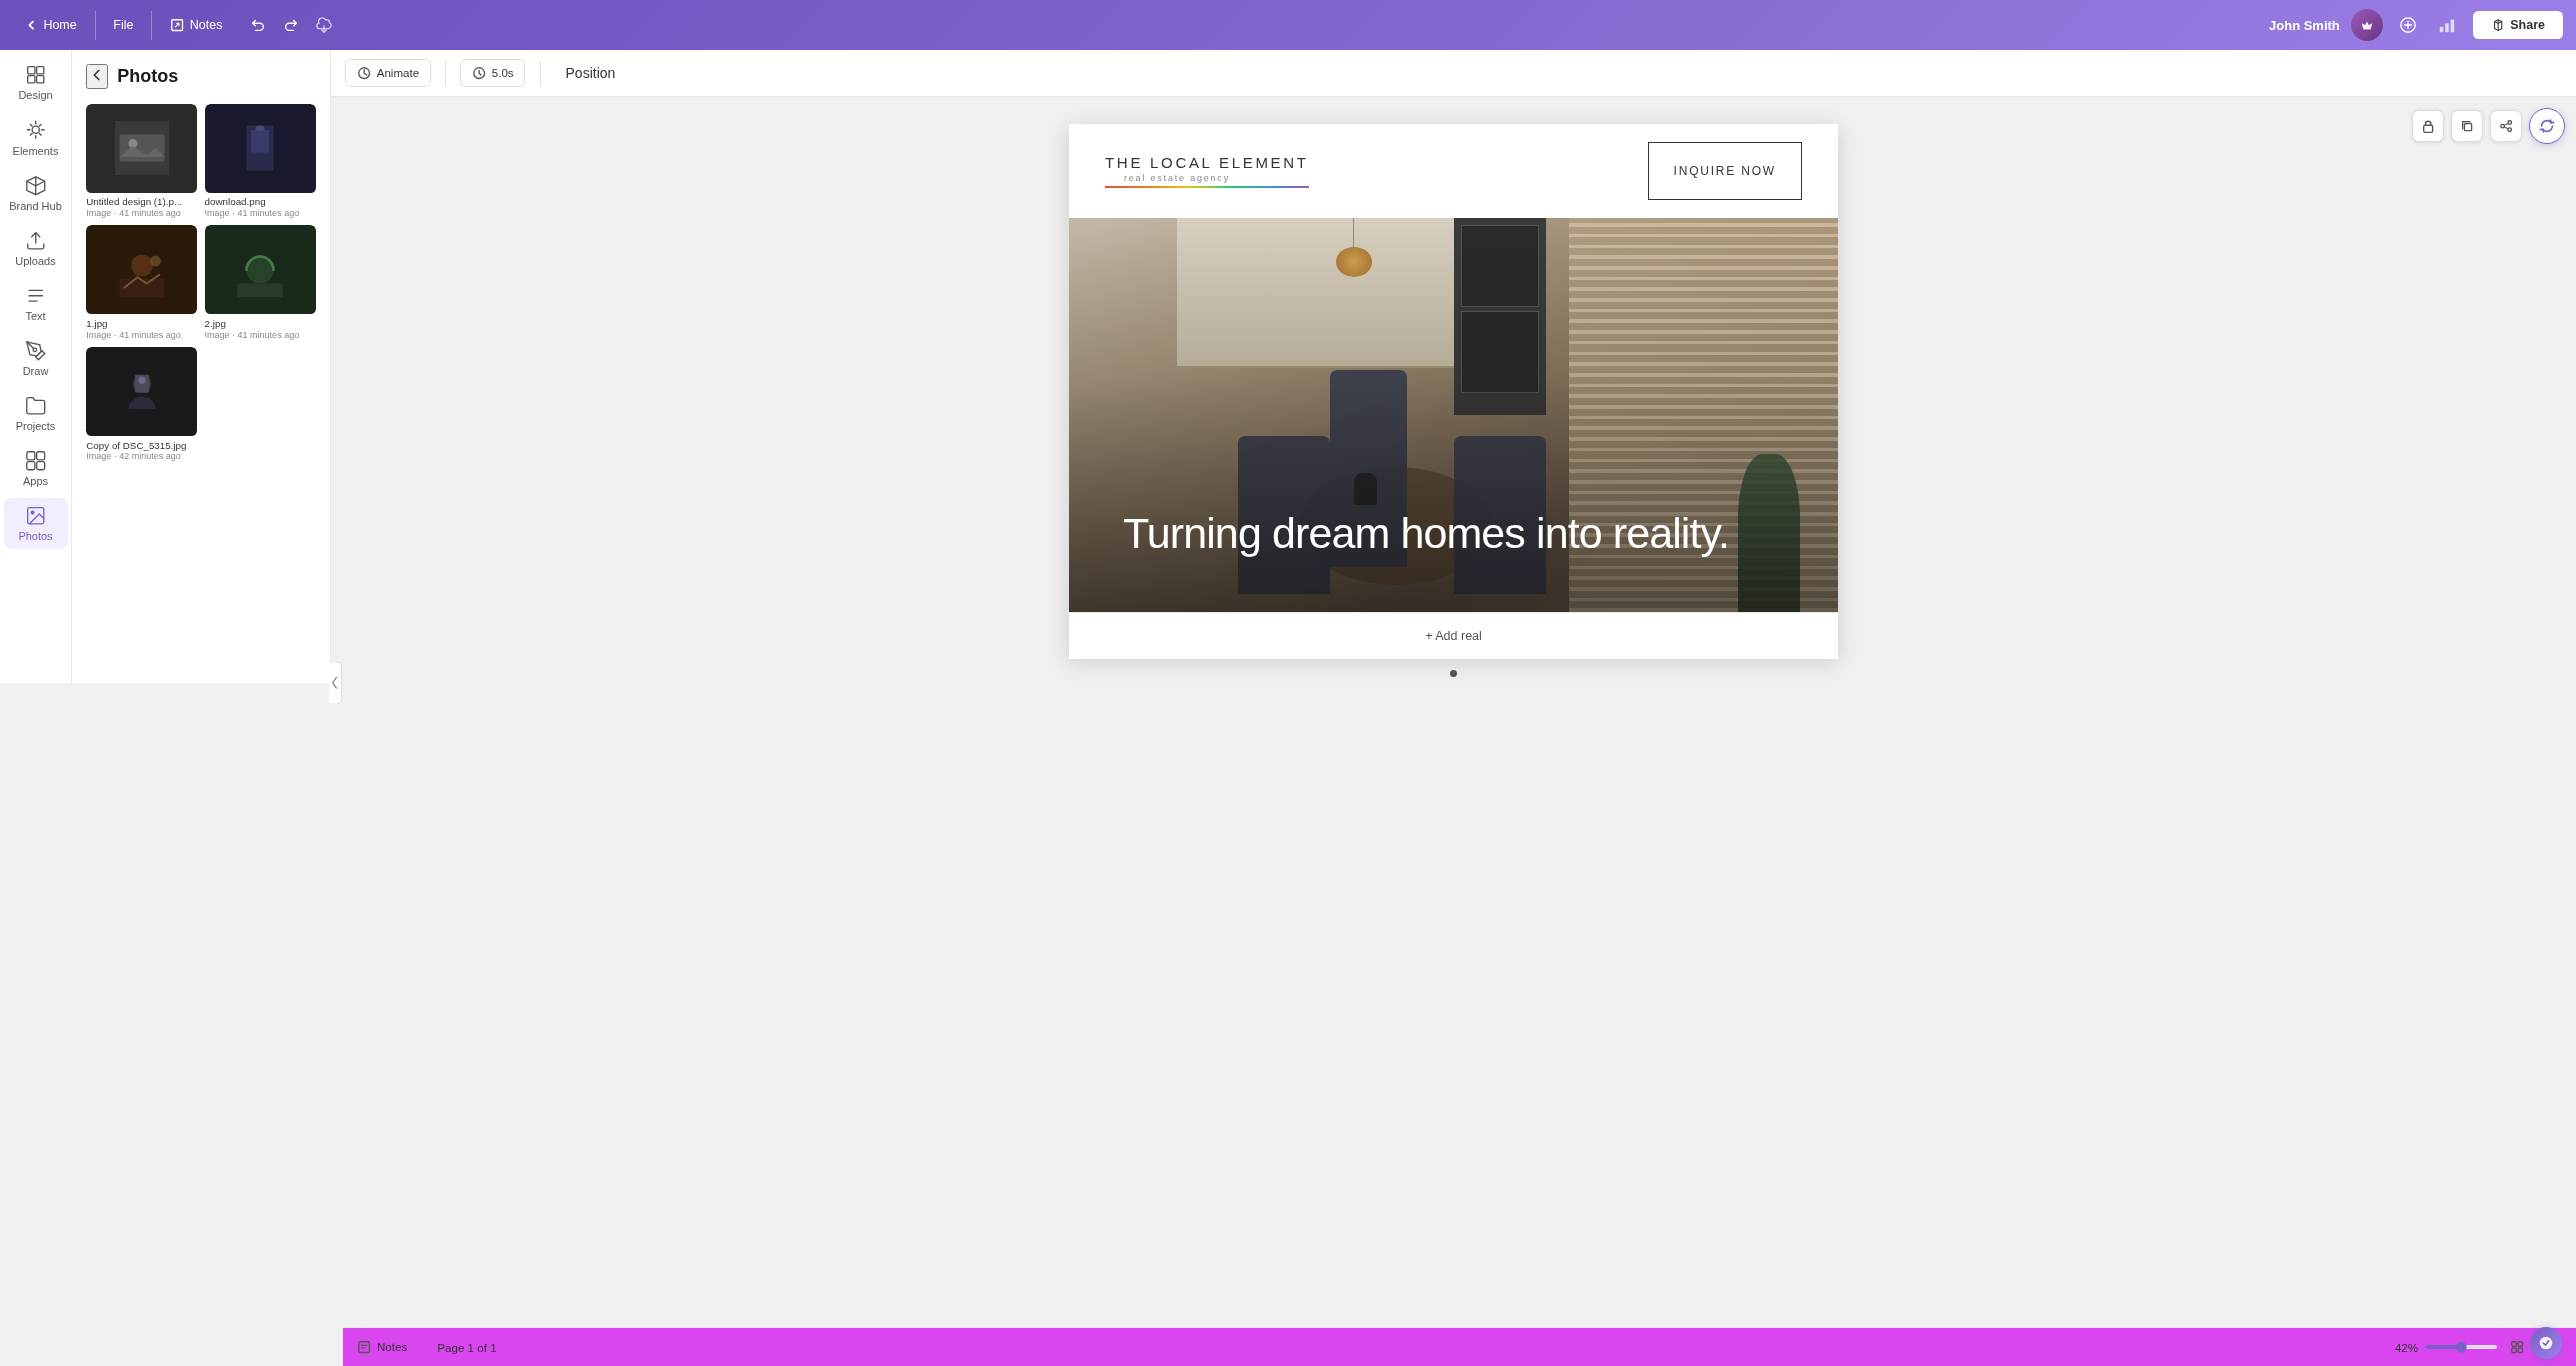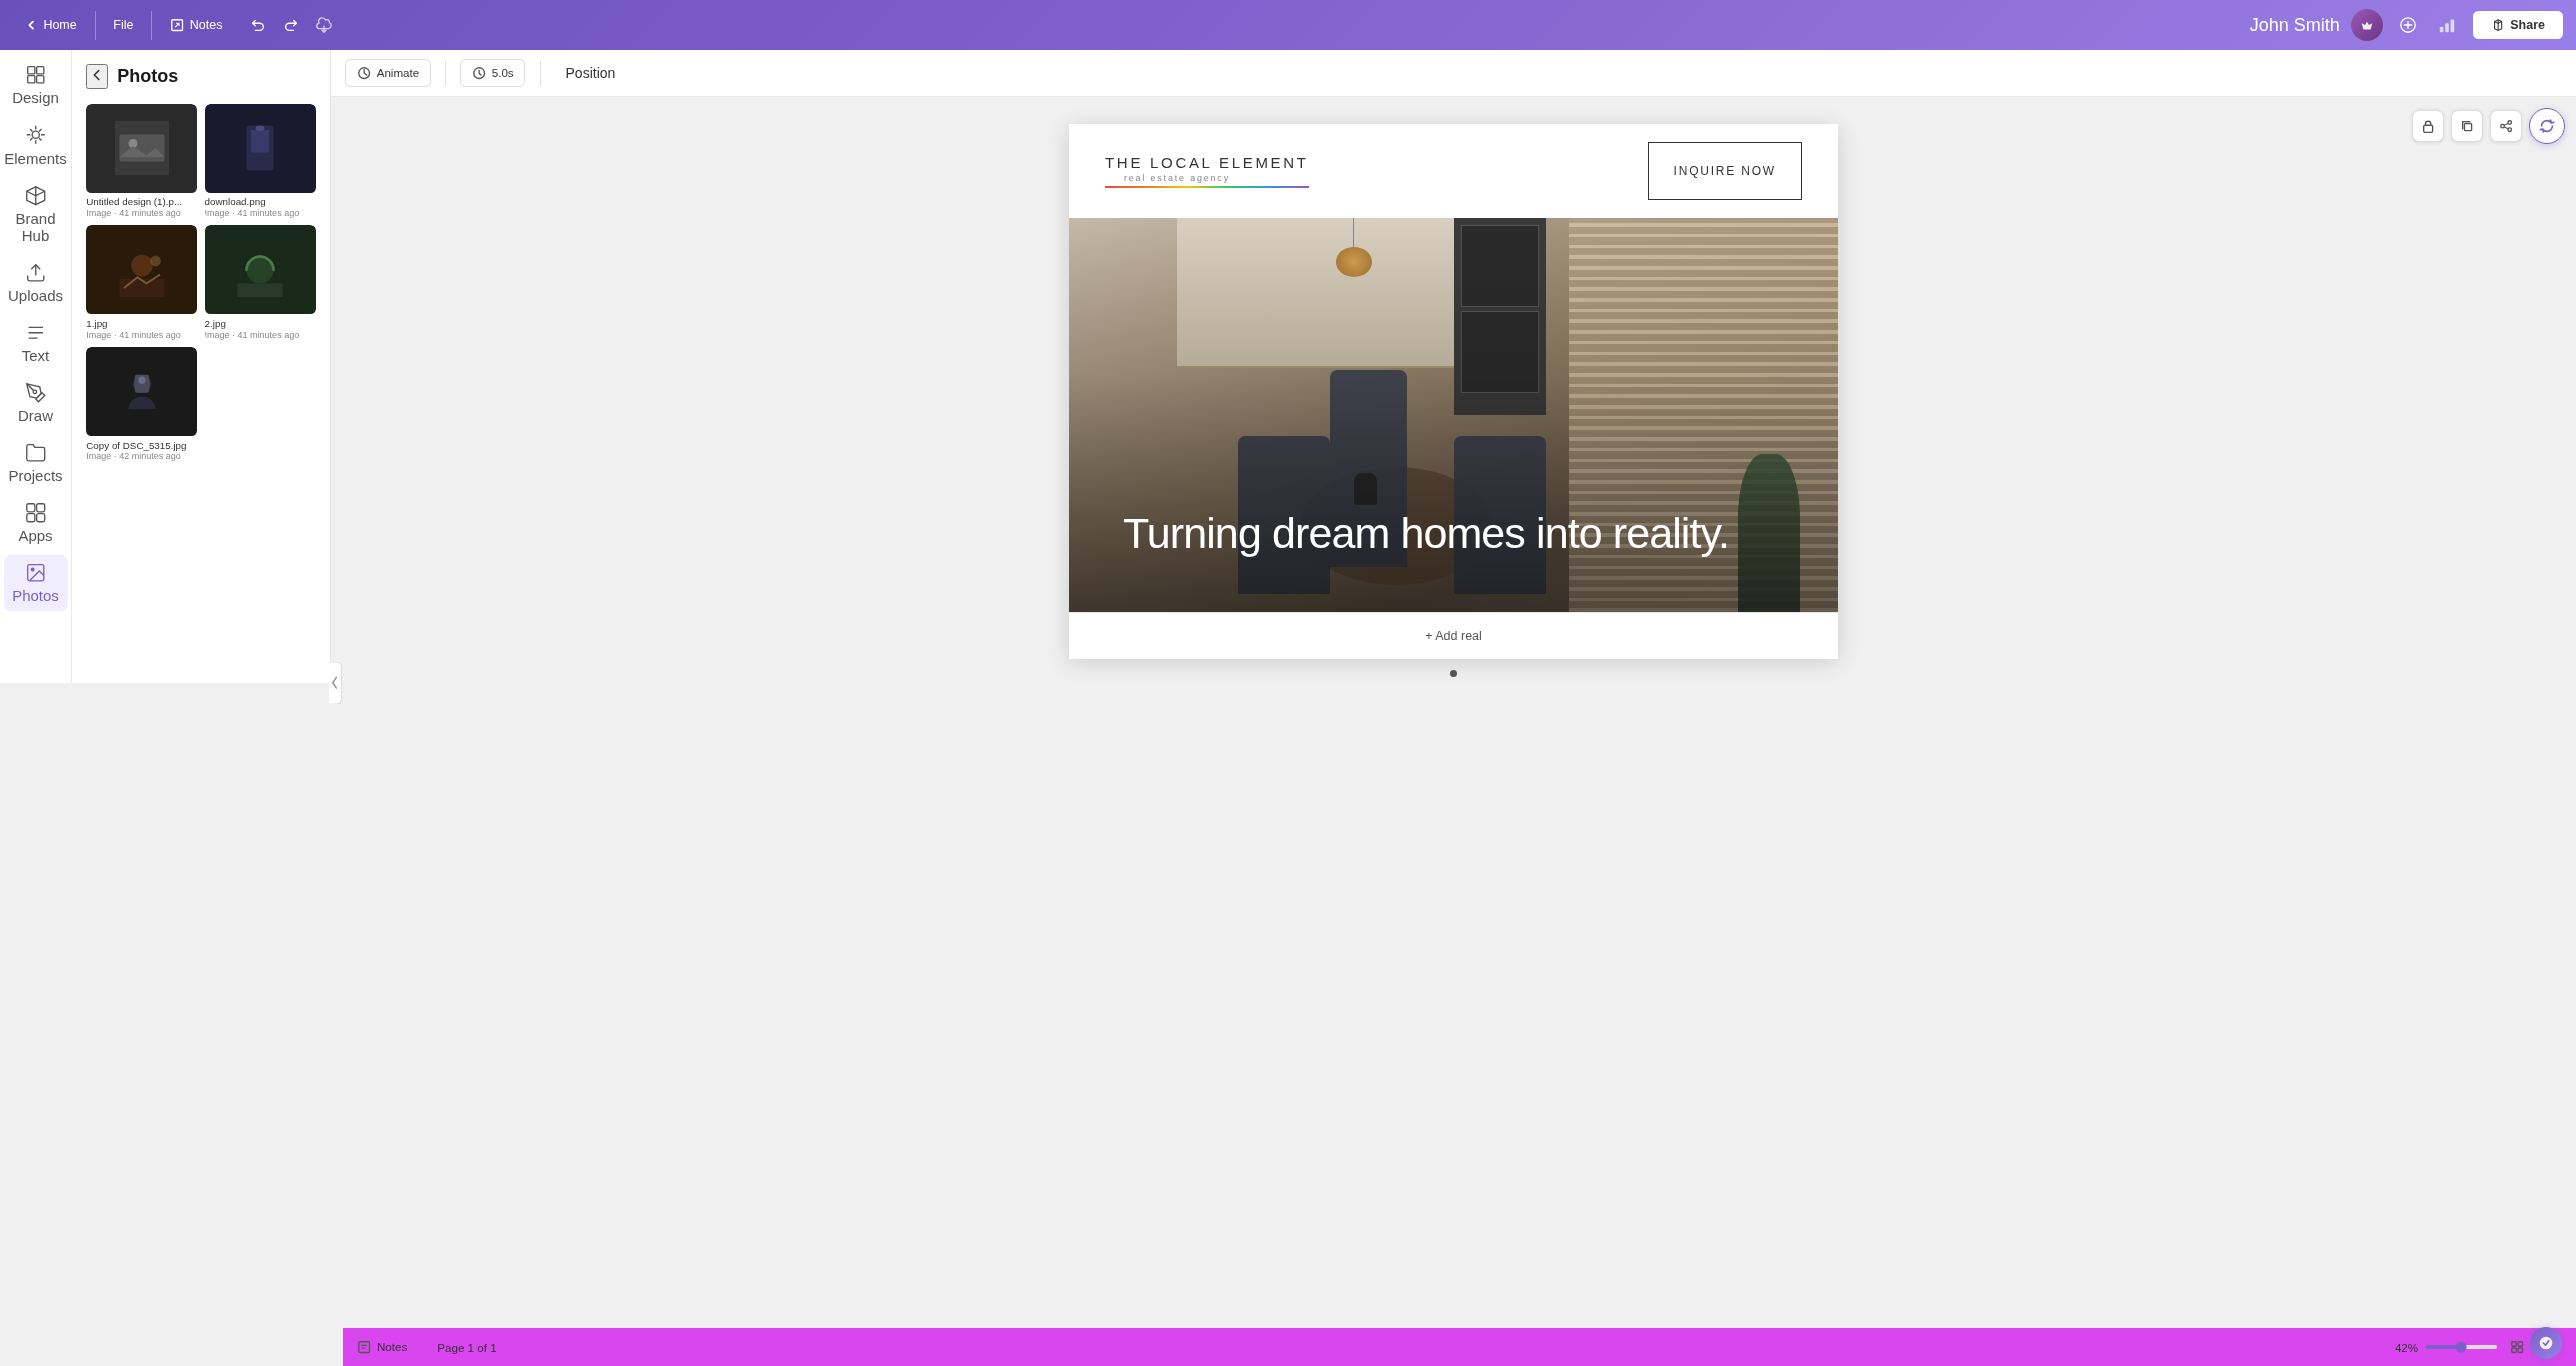--- a/index.html
+++ b/index.html
@@ -25,21 +25,21 @@
       border: none; background: transparent;
     }
     .undo-redo { display: flex; align-items: center; gap: 3.6px; margin-left: 7.2px; }
     .icon-btn {
       width: 29px; height: 29px; display: flex; align-items: center; justify-content: center;
       color: white; cursor: pointer; border-radius: 3.6px; border: none; background: transparent; font-size: 14.3px;
     }
     .cloud-icon { color: rgba(255,255,255,0.7); font-size: 16px; }
 
     .header-right { margin-left: auto; display: flex; align-items: center; gap: 10.7px; }
-    .user-name { color: white; font-size: 18px; font-weight: 400; }
+    .user-name { color: white; font-size: 13px; font-weight: 700; }
     .crown-btn {
       width: 32px; height: 32px; border-radius: 50%;
       background: linear-gradient(135deg, #9B59B6, #6C3483);
       display: flex; align-items: center; justify-content: center;
       cursor: pointer; border: none;
     }
     .plus-btn {
       width: 29px; height: 29px; display: flex; align-items: center; justify-content: center;
       color: white; font-size: 18px; cursor: pointer; border: none; background: transparent;
     }
@@ -57,21 +57,21 @@
       position: absolute; top: 50px; left: 0; width: 72px; height: calc(683px - 50px);
       background: white; border-right: 0.9px solid #e8e8e8;
       display: flex; flex-direction: column; align-items: center; padding: 7.2px 0; gap: 3.6px;
     }
     .sidebar-icon-item {
       width: 64px; display: flex; flex-direction: column; align-items: center;
       padding: 7.2px 3.6px; cursor: pointer; border-radius: 7.2px; gap: 3.6px;
     }
     .sidebar-icon-item.active { background: #f0eeff; }
     .sidebar-icon-item svg { width: 21.5px; height: 21.5px; }
-    .sidebar-icon-label { font-size: 15px; color: #555; text-align: center; }
+    .sidebar-icon-label { font-size: 11px; color: #555; }
     .sidebar-icon-item.active .sidebar-icon-label { color: #7C5FC9; }
 
     
     .photos-panel {
       position: absolute; top: 50px; left: 72px; width: 259px; height: calc(683px - 50px);
       background: white; border-right: 0.9px solid #e8e8e8; overflow-y: auto; padding: 14.3px;
     }
     .panel-header { display: flex; align-items: center; gap: 9px; margin-bottom: 14.3px; }
     .back-arrow { cursor: pointer; color: #333; font-size: 14.3px; }
     .panel-title { font-size: 18px; font-weight: 600; color: #1a1a1a; }

